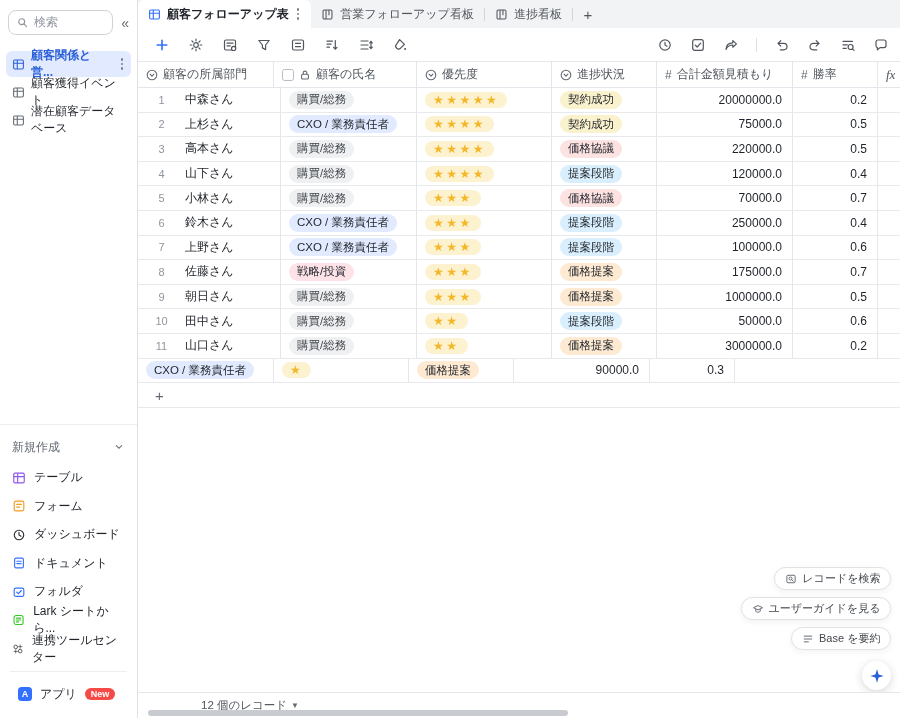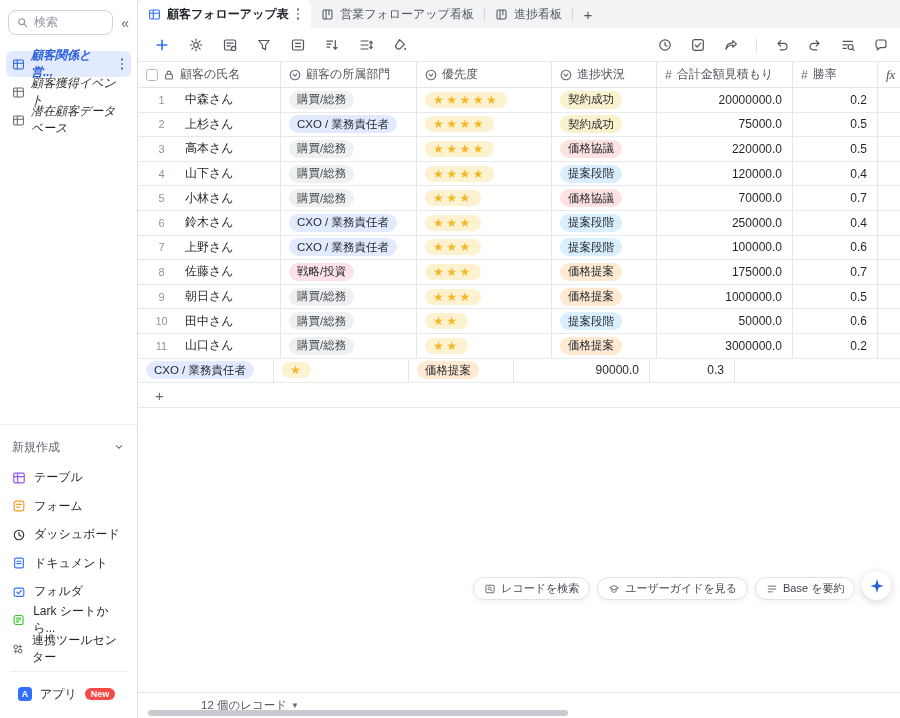--- a/index.html
+++ b/index.html
@@ -10,21 +10,21 @@
   
   .sidebar { width:138px; flex:none; border-right:1px solid #dee0e3;
     display:flex; flex-direction:column; background:#fff; padding-bottom:10px; }
   .search-row { display:flex; align-items:center; margin:10px 6px 16px 8px; gap:6px; }
   .search-box { flex:1; height:25px; border:1px solid #d0d3d6; border-radius:8px;
     display:flex; align-items:center; gap:5px; padding:0 7px; cursor:text; }
   .search-box .ph { font-size:12px; color:#8f959e; }
   .collapse-btn { color:#646a73; font-size:14px; cursor:pointer; padding:0 2px; }
   .nav { display:flex; flex-direction:column; gap:2px; padding:0 6px; }
   .nav-item { height:26px; border-radius:6px; display:flex; align-items:center;
-    gap:6px; padding:0 6px; font-size:12px; color:#1f2329; cursor:pointer;font-style:italic; }
+    gap:6px; padding:0 6px; font-size:12px; color:#1f2329; cursor:pointer; }
   .nav-item.sel { background:#e1eaff; color:#2b5fd9; font-weight:bold; }
   .nav-item .grow { flex:1; }
   .dots-v { display:inline-flex; flex-direction:column; gap:2px; padding:2px; }
   .dots-v i { width:2.5px; height:2.5px; border-radius:50%; background:#7c828a; }
   .create { margin-top:auto; border-top:1px solid #eceef0; padding:8px 6px 0; }
   .create-title { display:flex; align-items:center; justify-content:space-between;
     font-size:12px; color:#646a73; padding:6px 6px 8px; }
   .create-item { height:28.5px; display:flex; align-items:center; gap:8px;
     padding:0 6px; font-size:12px; cursor:pointer; border-radius:6px; }
   .side-div { height:1px; background:#eceef0; margin:8px 4px; }
@@ -75,21 +75,21 @@
   .pill-orange{background:#feead2;}
   .star-pill { background:#fdf2cf; border-radius:10px; padding:1px 8px;
     color:#f3b727; font-size:12px; letter-spacing:2.5px; }
   .num-cell { justify-content:flex-end; padding-right:10px; }
   .c-fx { flex:1; border-right:none; }
   .add-row { height:25px; display:flex; align-items:center; padding-left:17px;
     color:#646a73; font-size:15px; border-bottom:1px solid #e7e9ec; cursor:pointer; width:763px; }
 
   
   .floaters { position:absolute; right:12px; top:567px; display:flex;
-    align-items:flex-end; gap:7px; }
+    flex-direction:column; align-items:flex-end; gap:7px; }
   .fbtn { background:#fff; border:1px solid #e0e2e6; border-radius:14px; height:23px;
     display:flex; align-items:center; gap:5px; padding:0 10px; font-size:11px;
     color:#41464c; box-shadow:0 2px 6px rgba(31,35,41,.06); cursor:pointer; }
   .ai-btn { width:29px; height:29px; border-radius:50%; background:#fff; margin-top:4px;
     box-shadow:0 2px 8px rgba(31,35,41,.18); display:flex; align-items:center;
     justify-content:center; cursor:pointer; }
   .footer { position:absolute; left:0; right:0; top:692px; height:26px;
     border-top:1px solid #e5e6eb; background:#fff; }
   .rec-count { position:absolute; left:63px; top:5px; font-size:11.5px; color:#51565d;
     display:flex; align-items:center; gap:4px; cursor:pointer; }
@@ -339,34 +339,34 @@
           </span>
         <span class="tb-ic">
             <svg width="16" height="16" viewBox="0 0 16 16" fill="none" stroke="#51565d" stroke-width="1.2" stroke-linejoin="round">
               <path d="M3 5 A2 2 0 0 1 5 3 H11 A2 2 0 0 1 13 5 V8.6 A2 2 0 0 1 11 10.6 H7 L4.4 12.8 V10.6 A2 2 0 0 1 3 8.6 Z"></path>
             </svg>
           </span>
       </div>
     </div>
 
     <div class="ghead">
+      <div class="hcell w-dept">
+        <svg width="12" height="12" viewBox="0 0 12 12" fill="none" stroke="#646a73" stroke-width="1.1">
+            <circle cx="6" cy="6" r="4.8"></circle>
+            <path d="M4.1 5.2 L6 7.1 L7.9 5.2" stroke-linecap="round"></path>
+          </svg>
+        <span>顧客の所属部門</span>
+      </div>
       <div class="hcell w-name">
         <span class="cbox"></span>
         <svg width="12" height="12" viewBox="0 0 12 12" fill="none" stroke="#646a73" stroke-width="1.1">
             <rect x="2.6" y="5.2" width="6.8" height="4.8" rx="1"></rect>
             <path d="M4.2 5.2 V3.9 a1.8 1.8 0 0 1 3.6 0 V5.2"></path>
           </svg>
         <span>顧客の氏名</span>
-      </div>
-      <div class="hcell w-dept">
-        <svg width="12" height="12" viewBox="0 0 12 12" fill="none" stroke="#646a73" stroke-width="1.1">
-            <circle cx="6" cy="6" r="4.8"></circle>
-            <path d="M4.1 5.2 L6 7.1 L7.9 5.2" stroke-linecap="round"></path>
-          </svg>
-        <span>顧客の所属部門</span>
       </div>
       <div class="hcell w-pri">
         <svg width="12" height="12" viewBox="0 0 12 12" fill="none" stroke="#646a73" stroke-width="1.1">
             <circle cx="6" cy="6" r="4.8"></circle>
             <path d="M4.1 5.2 L6 7.1 L7.9 5.2" stroke-linecap="round"></path>
           </svg>
         <span>優先度</span>
       </div>
       <div class="hcell w-stat">
         <svg width="12" height="12" viewBox="0 0 12 12" fill="none" stroke="#646a73" stroke-width="1.1">

